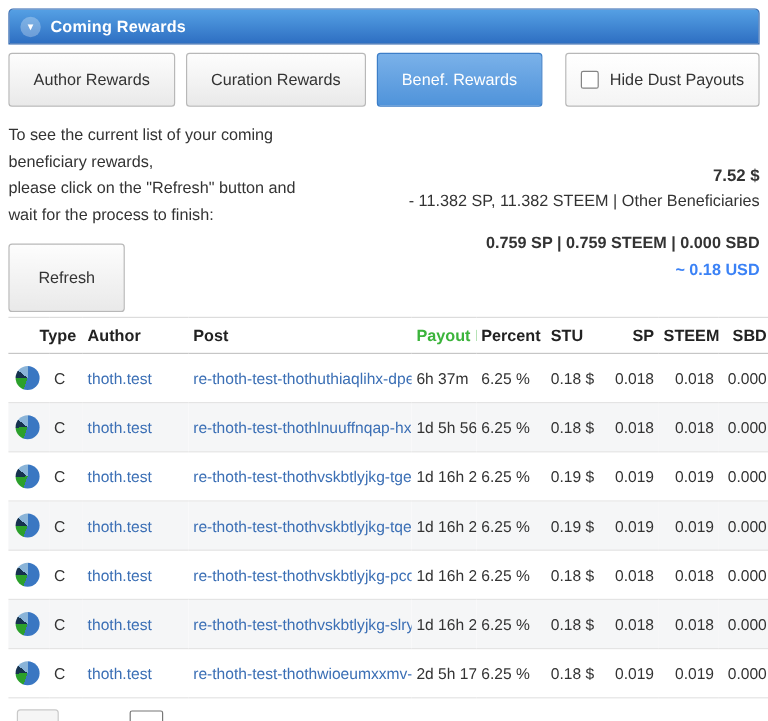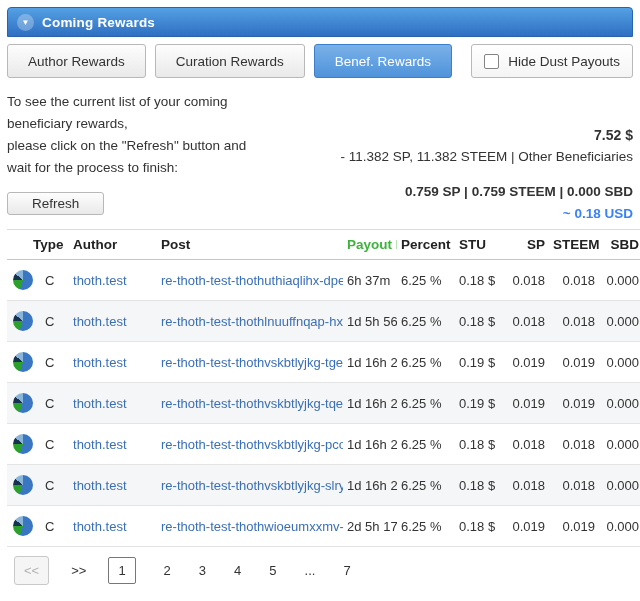--- a/index.html
+++ b/index.html
@@ -19,21 +19,21 @@
   }
   .collapse {
     width:17px; height:17px; border-radius:50%;
     background:rgba(255,255,255,.28); color:#fff;
     display:flex; align-items:center; justify-content:center;
     font-size:8px; margin-right:8px; cursor:pointer;
   }
   .title { font-weight:bold; font-size:13.5px; letter-spacing:.2px; }
 
   
-  .tabs-row { display:flex; align-items:stretch; margin-top:7px; height:34px; }
+  .tabs-row { display:flex; align-items:stretch; margin-top:7px; height:45px; }
   .tab {
     background:linear-gradient(#fdfdfd,#e9e9e9);
     border:1px solid #b8b8b8; border-radius:3px;
     padding:0 20px; margin-right:9px; font-size:13.5px; color:#333;
     display:flex; align-items:center; cursor:pointer;
     font-family:inherit;
   }
   .tab.active {
     background:linear-gradient(#7ab1e9,#4f93da);
     border-color:#3c7ec8; color:#fff;
@@ -49,21 +49,21 @@
   }
 
   
   .info { display:flex; margin-top:13px; font-size:13.5px; }
   .info-left { line-height:22px; }
   .info-right { margin-left:auto; text-align:right; line-height:22px;margin-top:33px; }
   .total-usd { font-weight:bold; font-size:14px; }
   .totals-line { font-weight:bold; margin-top:13px; }
   .approx-line { color:#3b82f6;font-weight:bold; }
   .refresh {
-    margin-top:13px; padding:3px 24px;
+    margin-top:13px; padding:20px 24px;
     background:linear-gradient(#fdfdfd,#e9e9e9);
     border:1px solid #b8b8b8; border-radius:3px;
     font-size:13.5px; color:#333; cursor:pointer; font-family:inherit;
   }
 
   
   .table-wrap { margin-top:4px; }
   table { width:100%; border-collapse:collapse; table-layout:fixed; font-size:13px; }
   col.w-icon{width:34px} col.w-type{width:28px} col.w-author{width:88px}
   col.w-post{width:186px} col.w-payout{width:54px} col.w-percent{width:58px}

